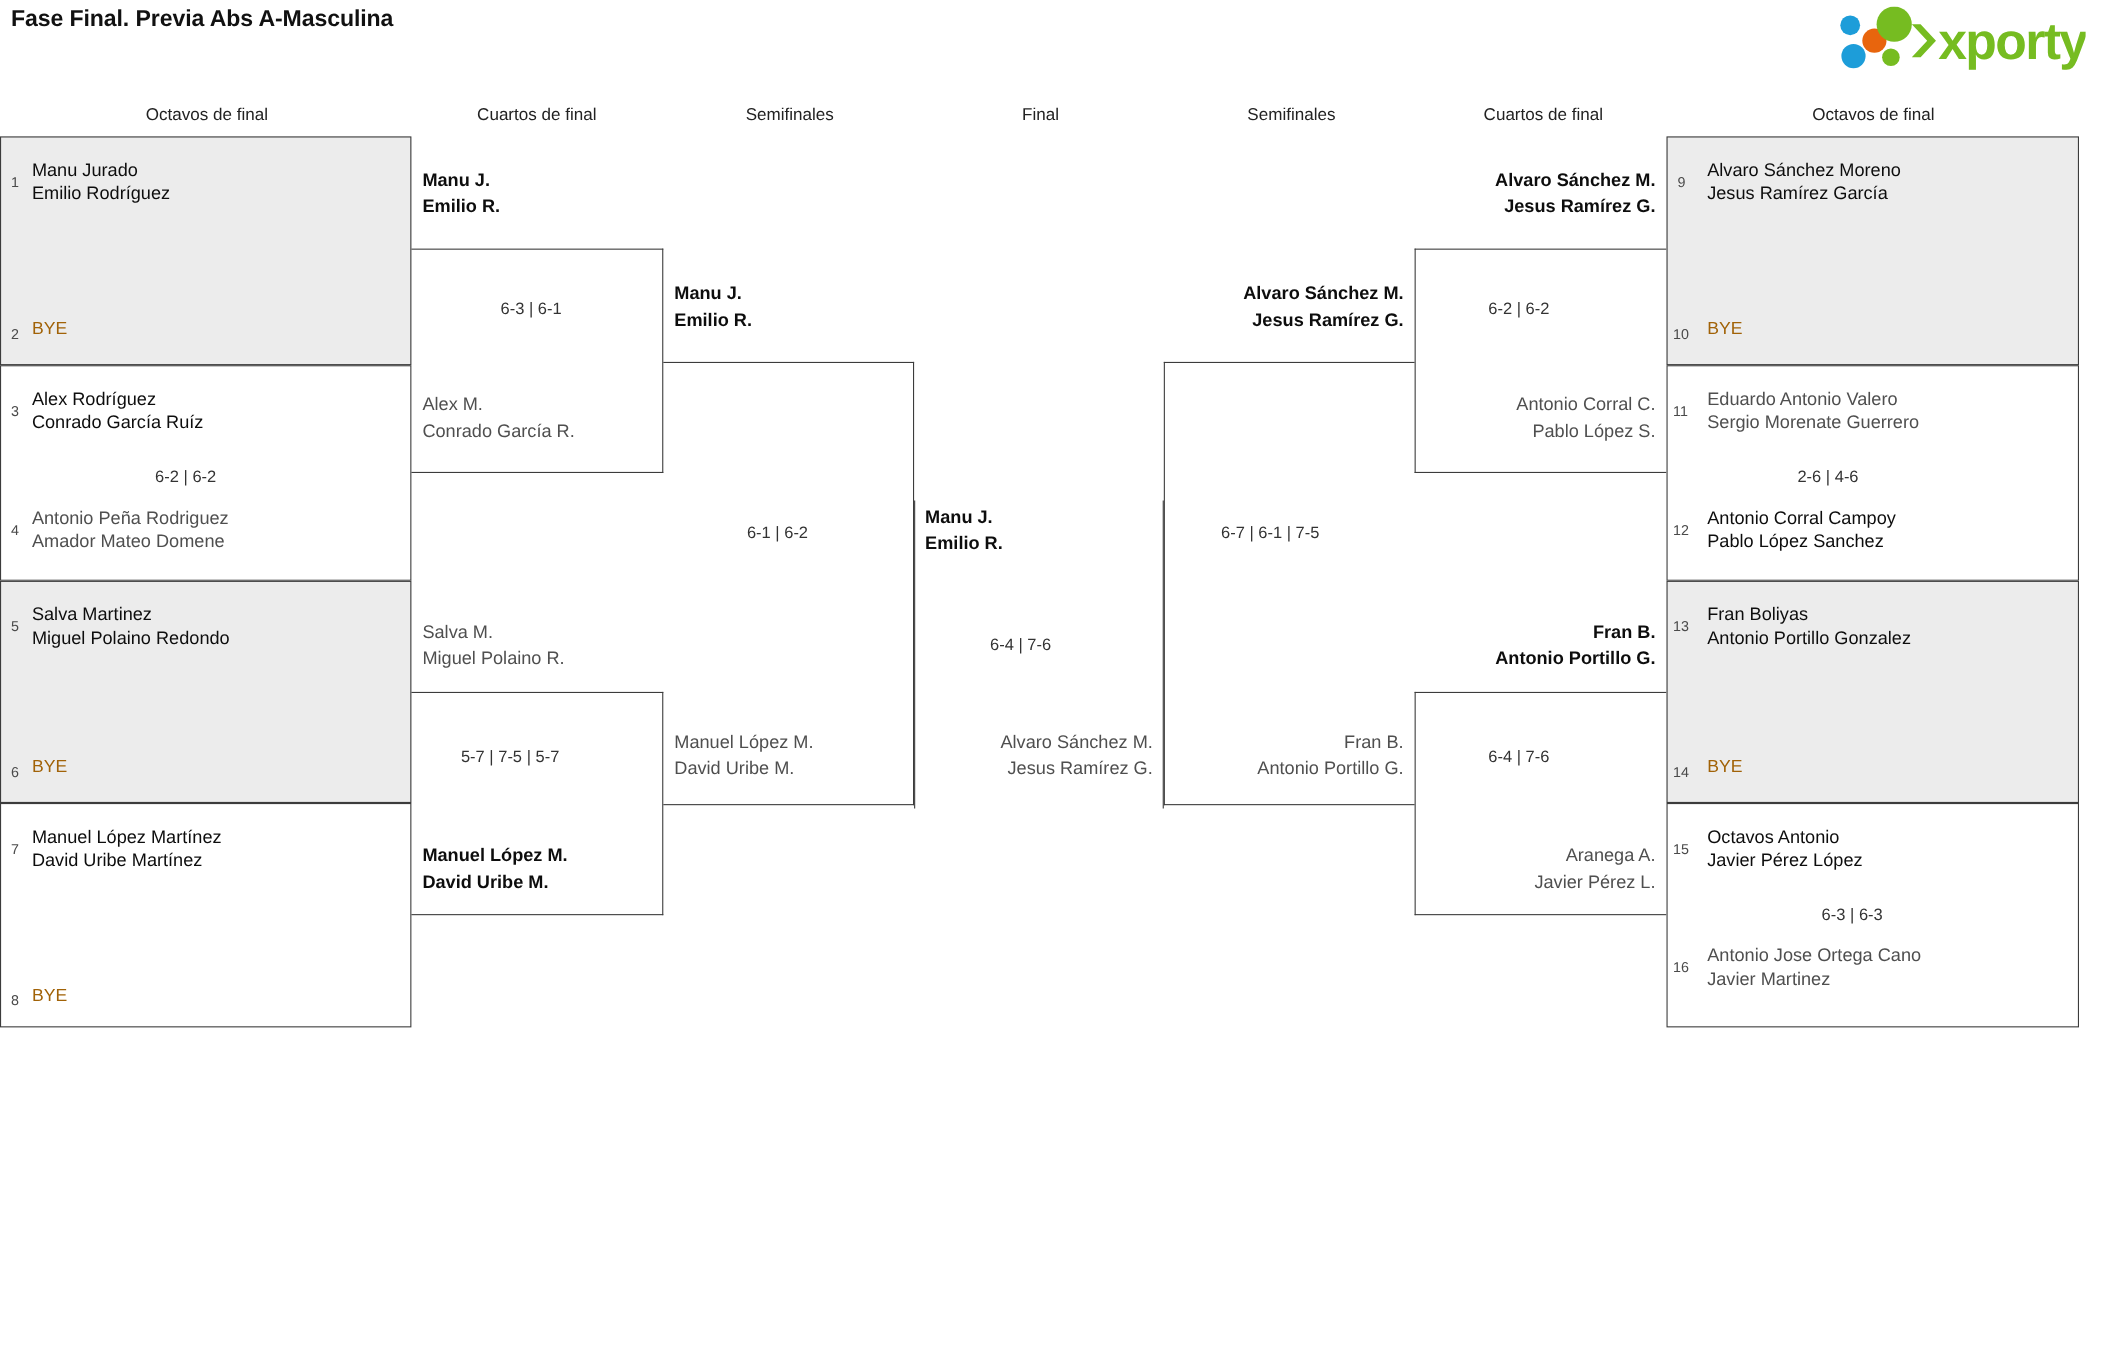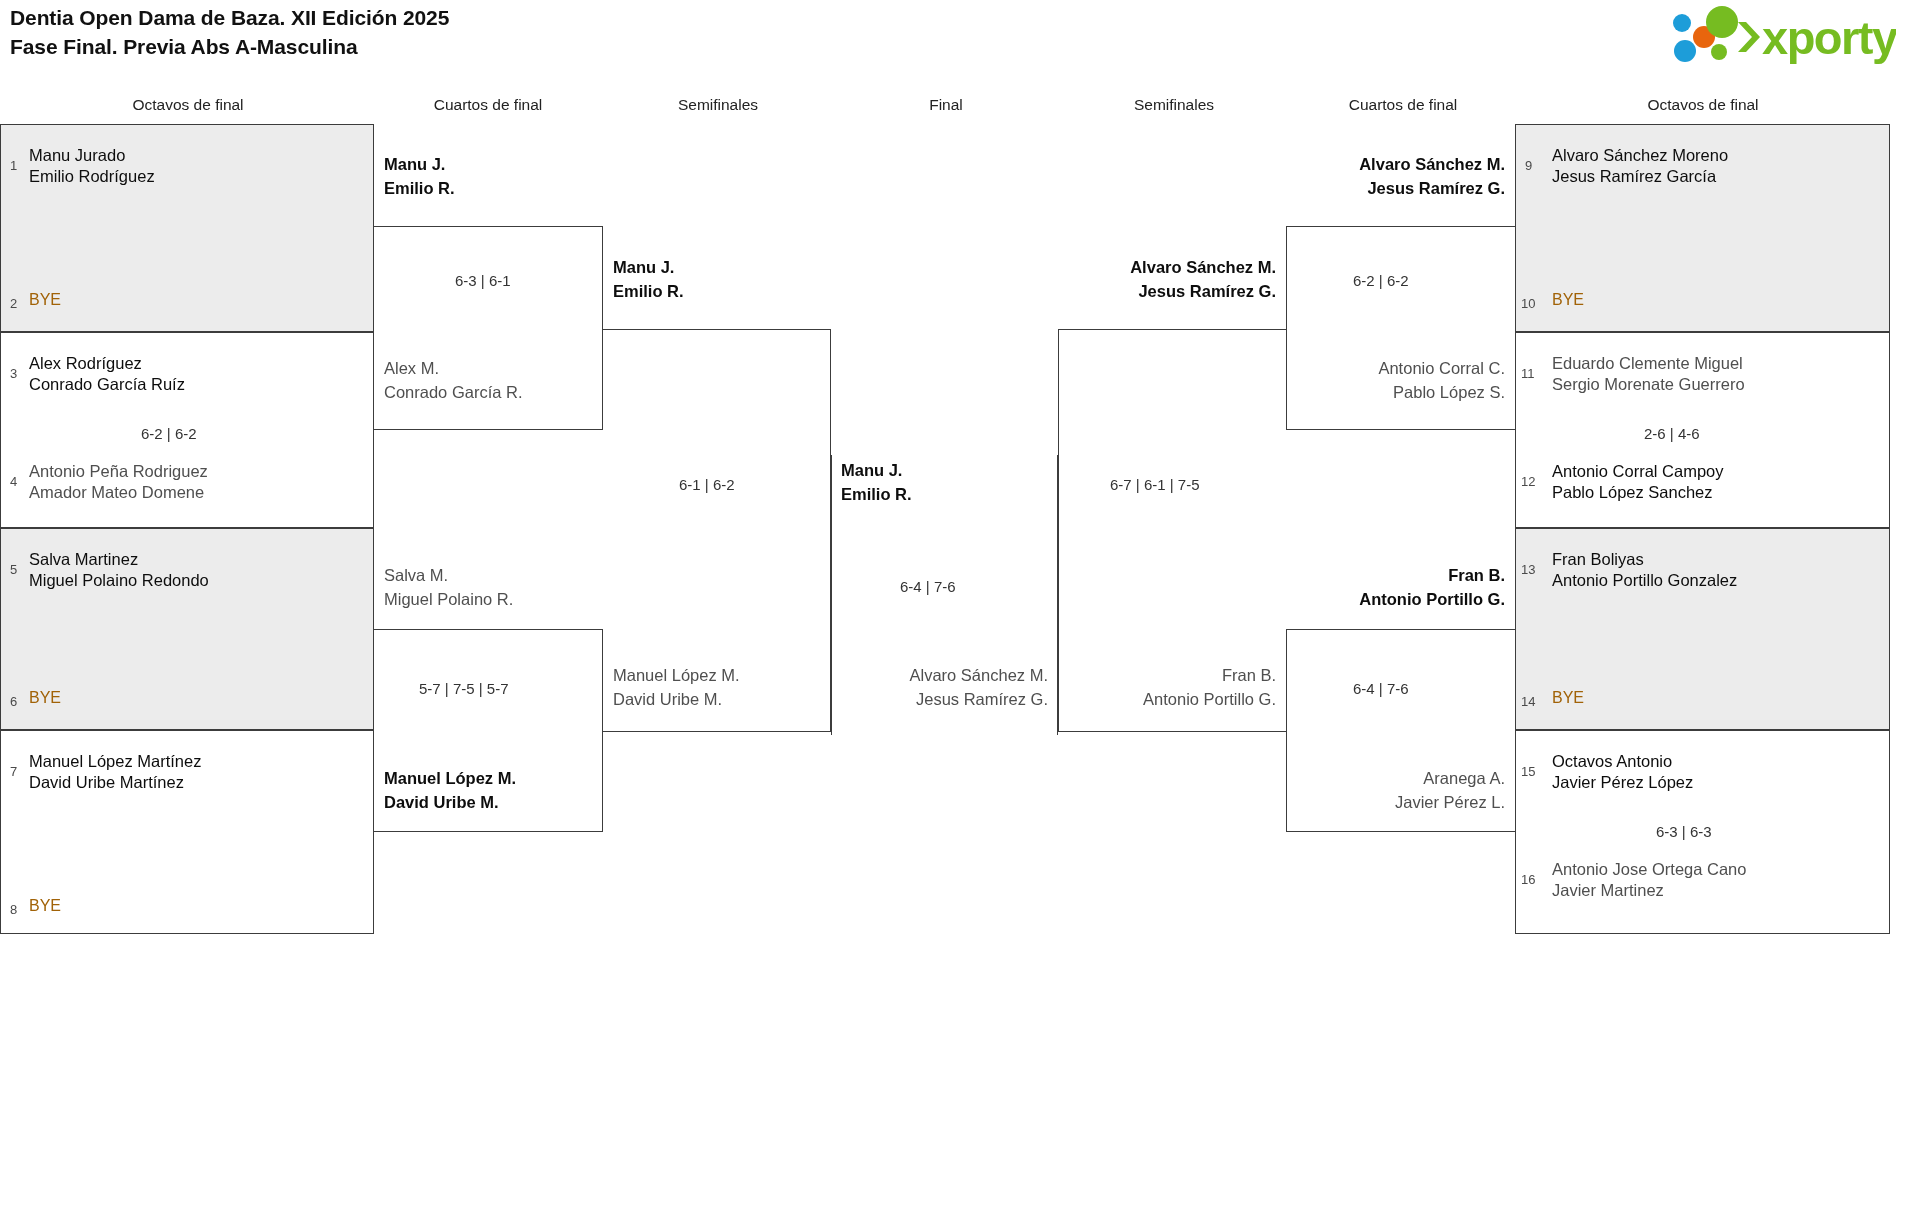--- a/index.html
+++ b/index.html
@@ -60,21 +60,20 @@
   .score {
     position: absolute; font-size: 15px; color: #333; white-space: nowrap;
   }
 </style>
 </head>
 <body>
 
 <div id="root">
 
   <div class="hdr-title">
-    <div>Dentia Open Dama de Baza. XII Edición 2025</div>
     <div>Fase Final. Previa Abs A-Masculina</div>
   </div>
 
   <div class="logo">
     <svg width="230" height="62" viewBox="0 0 230 62" xmlns="http://www.w3.org/2000/svg">
       <circle cx="16" cy="17" r="9" fill="#1d9dd9"></circle>
       <circle cx="19" cy="45" r="11" fill="#1d9dd9"></circle>
       <circle cx="38" cy="31" r="11" fill="#e8650d"></circle>
       <circle cx="56" cy="16" r="16" fill="#76bc21"></circle>
       <circle cx="53" cy="46" r="8" fill="#76bc21"></circle>
@@ -177,23 +176,23 @@
   <div class="cell shaded" style="left:1515px;top:124px;width:375px;height:208px">
     <span class="seed" style="left:9px;top:34px">9</span>
     <span class="names win" style="left:36px;top:21px">Alvaro Sánchez Moreno</span>
     <span class="names win" style="left:36px;top:42px">Jesus Ramírez García</span>
     <span class="seed" style="left:5px;top:172px">10</span>
     <span class="names bye" style="left:36px;top:165px">BYE</span>
   </div>
 
   <div class="cell" style="left:1515px;top:332px;width:375px;height:196px">
     <span class="seed" style="left:5px;top:34px">11</span>
-    <span class="names lose" style="left:36px;top:21px">Eduardo Clemente Miguel</span>
+    <span class="names lose" style="left:36px;top:21px">Eduardo Antonio Valero</span>
     <span class="names lose" style="left:36px;top:42px">Sergio Morenate Guerrero</span>
-    <span class="score" style="left:128px;top:92px">2-6 | 4-6</span>
+    <span class="score" style="left:118px;top:92px">2-6 | 4-6</span>
     <span class="seed" style="left:5px;top:142px">12</span>
     <span class="names win" style="left:36px;top:129px">Antonio Corral Campoy</span>
     <span class="names win" style="left:36px;top:150px">Pablo López Sanchez</span>
   </div>
 
   <div class="cell shaded" style="left:1515px;top:528px;width:375px;height:202px">
     <span class="seed" style="left:5px;top:34px">13</span>
     <span class="names win" style="left:36px;top:21px">Fran Boliyas</span>
     <span class="names win" style="left:36px;top:42px">Antonio Portillo Gonzalez</span>
     <span class="seed" style="left:5px;top:166px">14</span>

